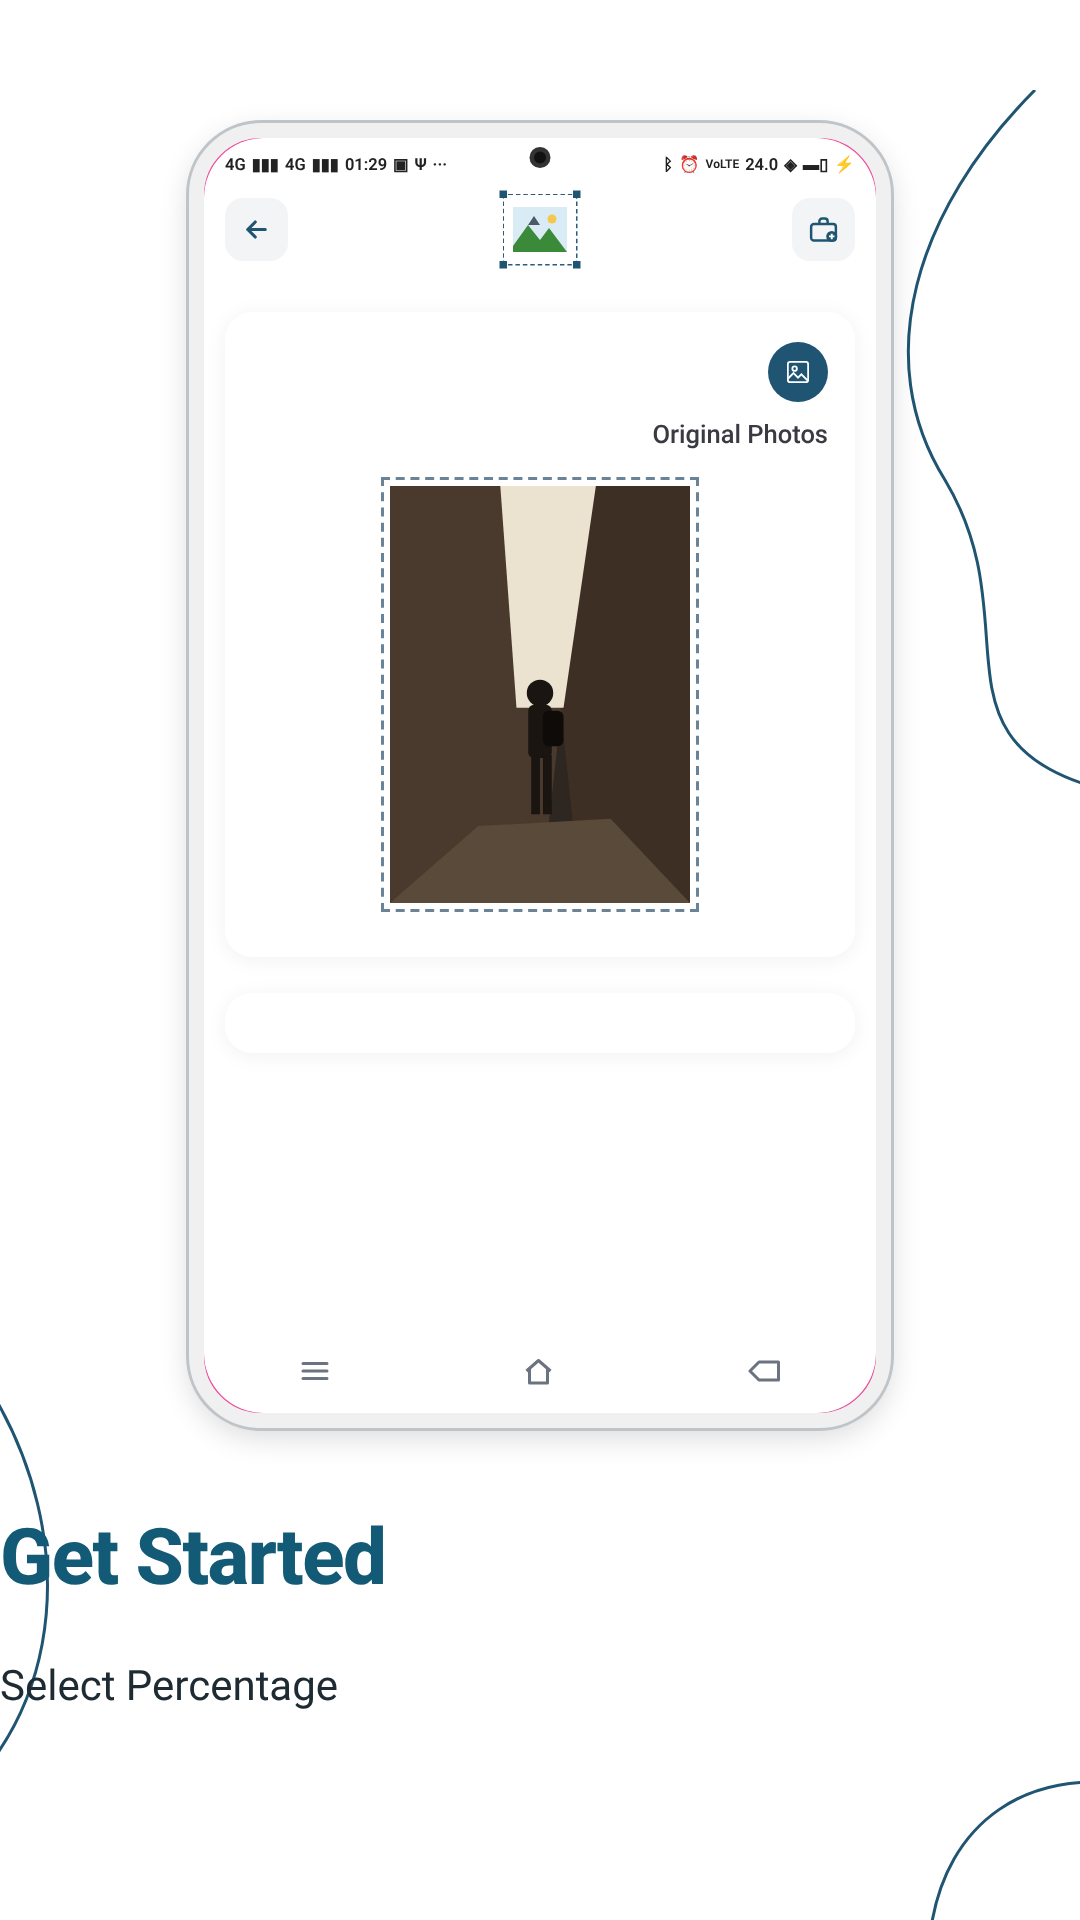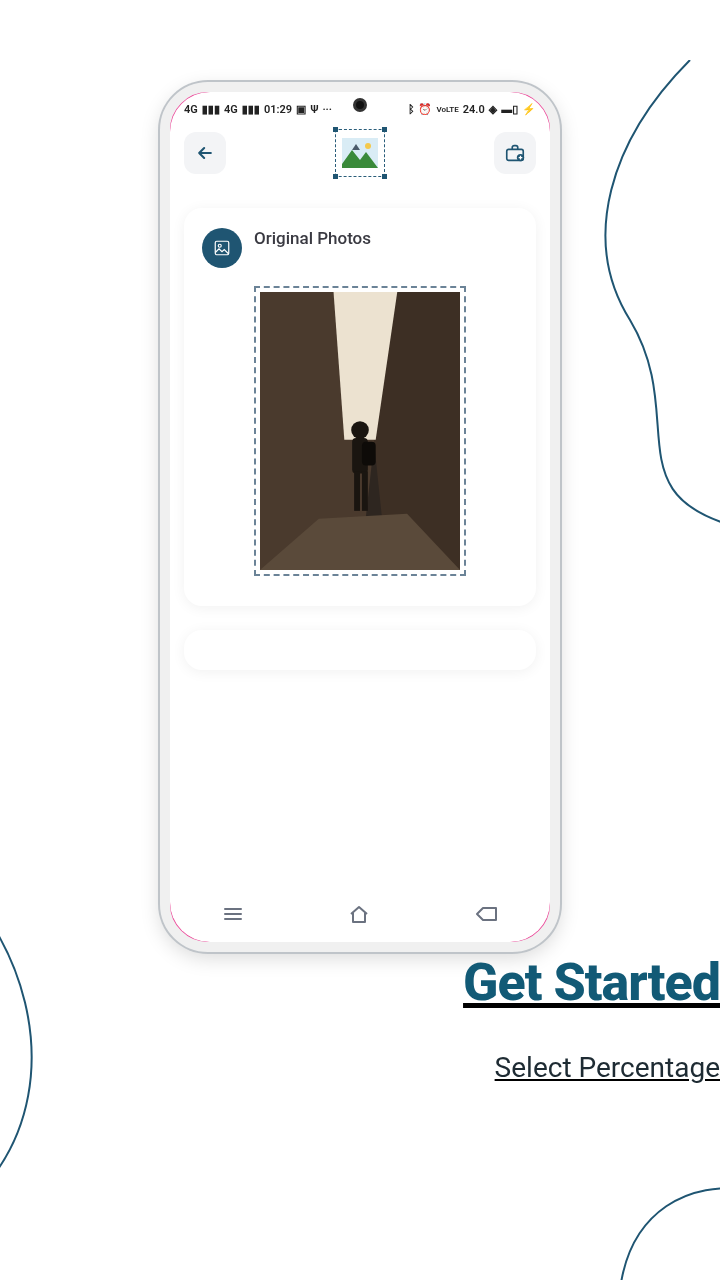--- a/index.html
+++ b/index.html
@@ -16,21 +16,21 @@
 .curve-bottom-left {
   position: absolute; bottom: -120px; left: -90px; width: 280px; height: 620px;
 }
 .curve-bottom-right {
   position: absolute; bottom: -10px; right: -30px; width: 200px; height: 140px;
 }
 
 
 .phone {
   position: absolute; left: 50%; top: 82px; transform: translateX(-50%);
-  width: 400px; height: 870px;
+  width: 468px; height: 870px;
   border-radius: 48px;
   background: #ec4899;
   box-shadow: 0 0 0 2px #bfc4c9, 0 6px 20px rgba(0,0,0,0.15);
   border: 10px solid #f0f0f0;
   overflow: hidden;
 }
 .phone::after {
   content: ""; position: absolute; right: -14px; top: 170px;
   width: 4px; height: 80px; background: #9a9a9a; border-radius: 3px;
   box-shadow: 0 120px 0 #9a9a9a;
@@ -63,21 +63,21 @@
 }
 .app-logo svg { display:block; }
 .corner-dot { position:absolute; width:5px; height:5px; background:#1f5572; }
 .cd1{top:-3px;left:-3px;} .cd2{top:-3px;right:-3px;} .cd3{bottom:-3px;left:-3px;} .cd4{bottom:-3px;right:-3px;}
 
 
 .card {
   margin: 24px 14px 0; background: #ffffff; border-radius: 18px;
   box-shadow: 0 2px 14px rgba(0,0,0,0.06); padding: 20px 18px;
 }
-.card-head { display:flex; align-items:flex-start; gap:12px; }
+.card-head { display:flex; align-items:flex-end; gap:12px;flex-direction:column; }
 .round-icon {
   width: 40px; height: 40px; border-radius: 50%; background: #1f5572;
   display:flex; align-items:center; justify-content:center;
 }
 .card-title { font-size: 17px; font-weight: 500; color: #3a3a42; }
 
 .thumb-wrap {
   border:2px dashed #6b8397; margin:18px auto 10px; width:212px; height:290px; padding:4px;
 }
 .thumb { width:100%; height:100%; background:#8a7258; position:relative; overflow:hidden; }
@@ -95,23 +95,22 @@
 
 
 .softkeys {
   position:absolute; left:0; right:0; bottom:10px; height:36px;
   display:flex; justify-content:space-around; align-items:center;
   color:#6b7280;
 }
 
 
 .headline {
-  position:absolute; left:0; right:0; top: 952px;
-  text-align:right;
-  text-decoration:underline;
+  position:absolute; left:0; right:0; top: 1008px;
+  text-align:left;
 }
 .headline h1 { font-size: 52px; font-weight: 800; color: #125a76; letter-spacing:-1px; }
 .headline p  { font-size: 28px; font-weight: 400; color: #1e2b33; margin-top: 38px; }
 </style>
 </head>
 <body>
 
 <svg class="curve-top-right" viewBox="0 0 180 480">
   <path d="M120 0 C 40 80, 10 180, 60 260 C 120 360, 40 440, 180 470" fill="none" stroke="#1f5572" stroke-width="2"></path>
 </svg>

